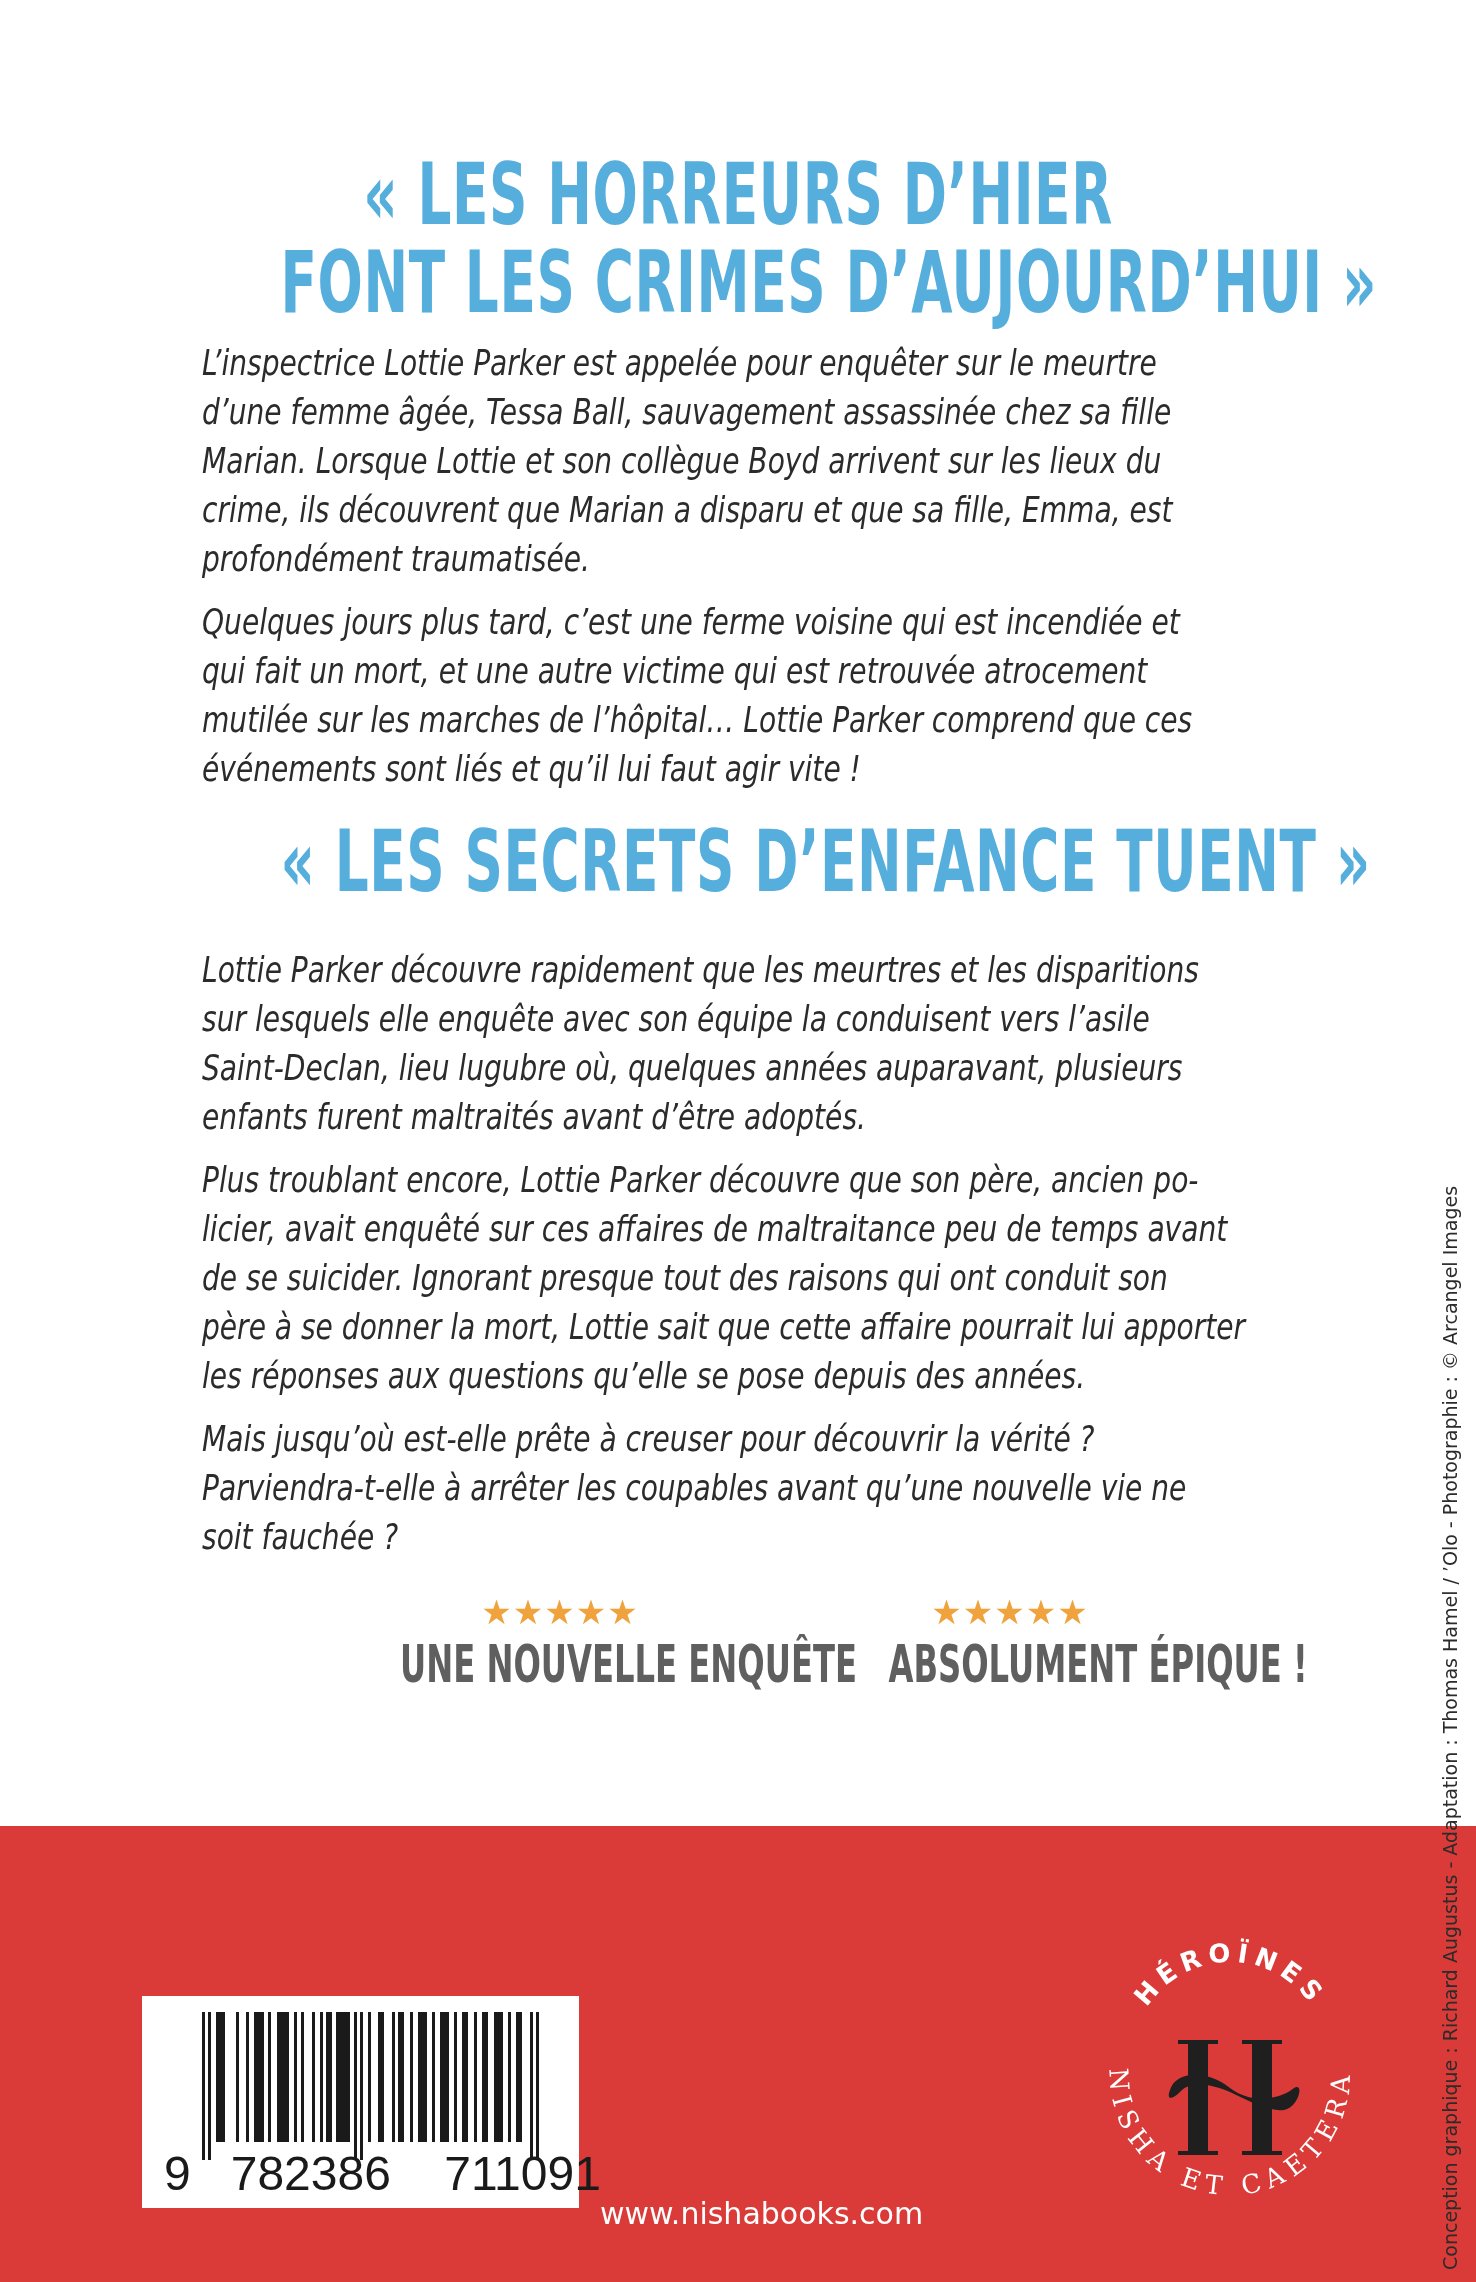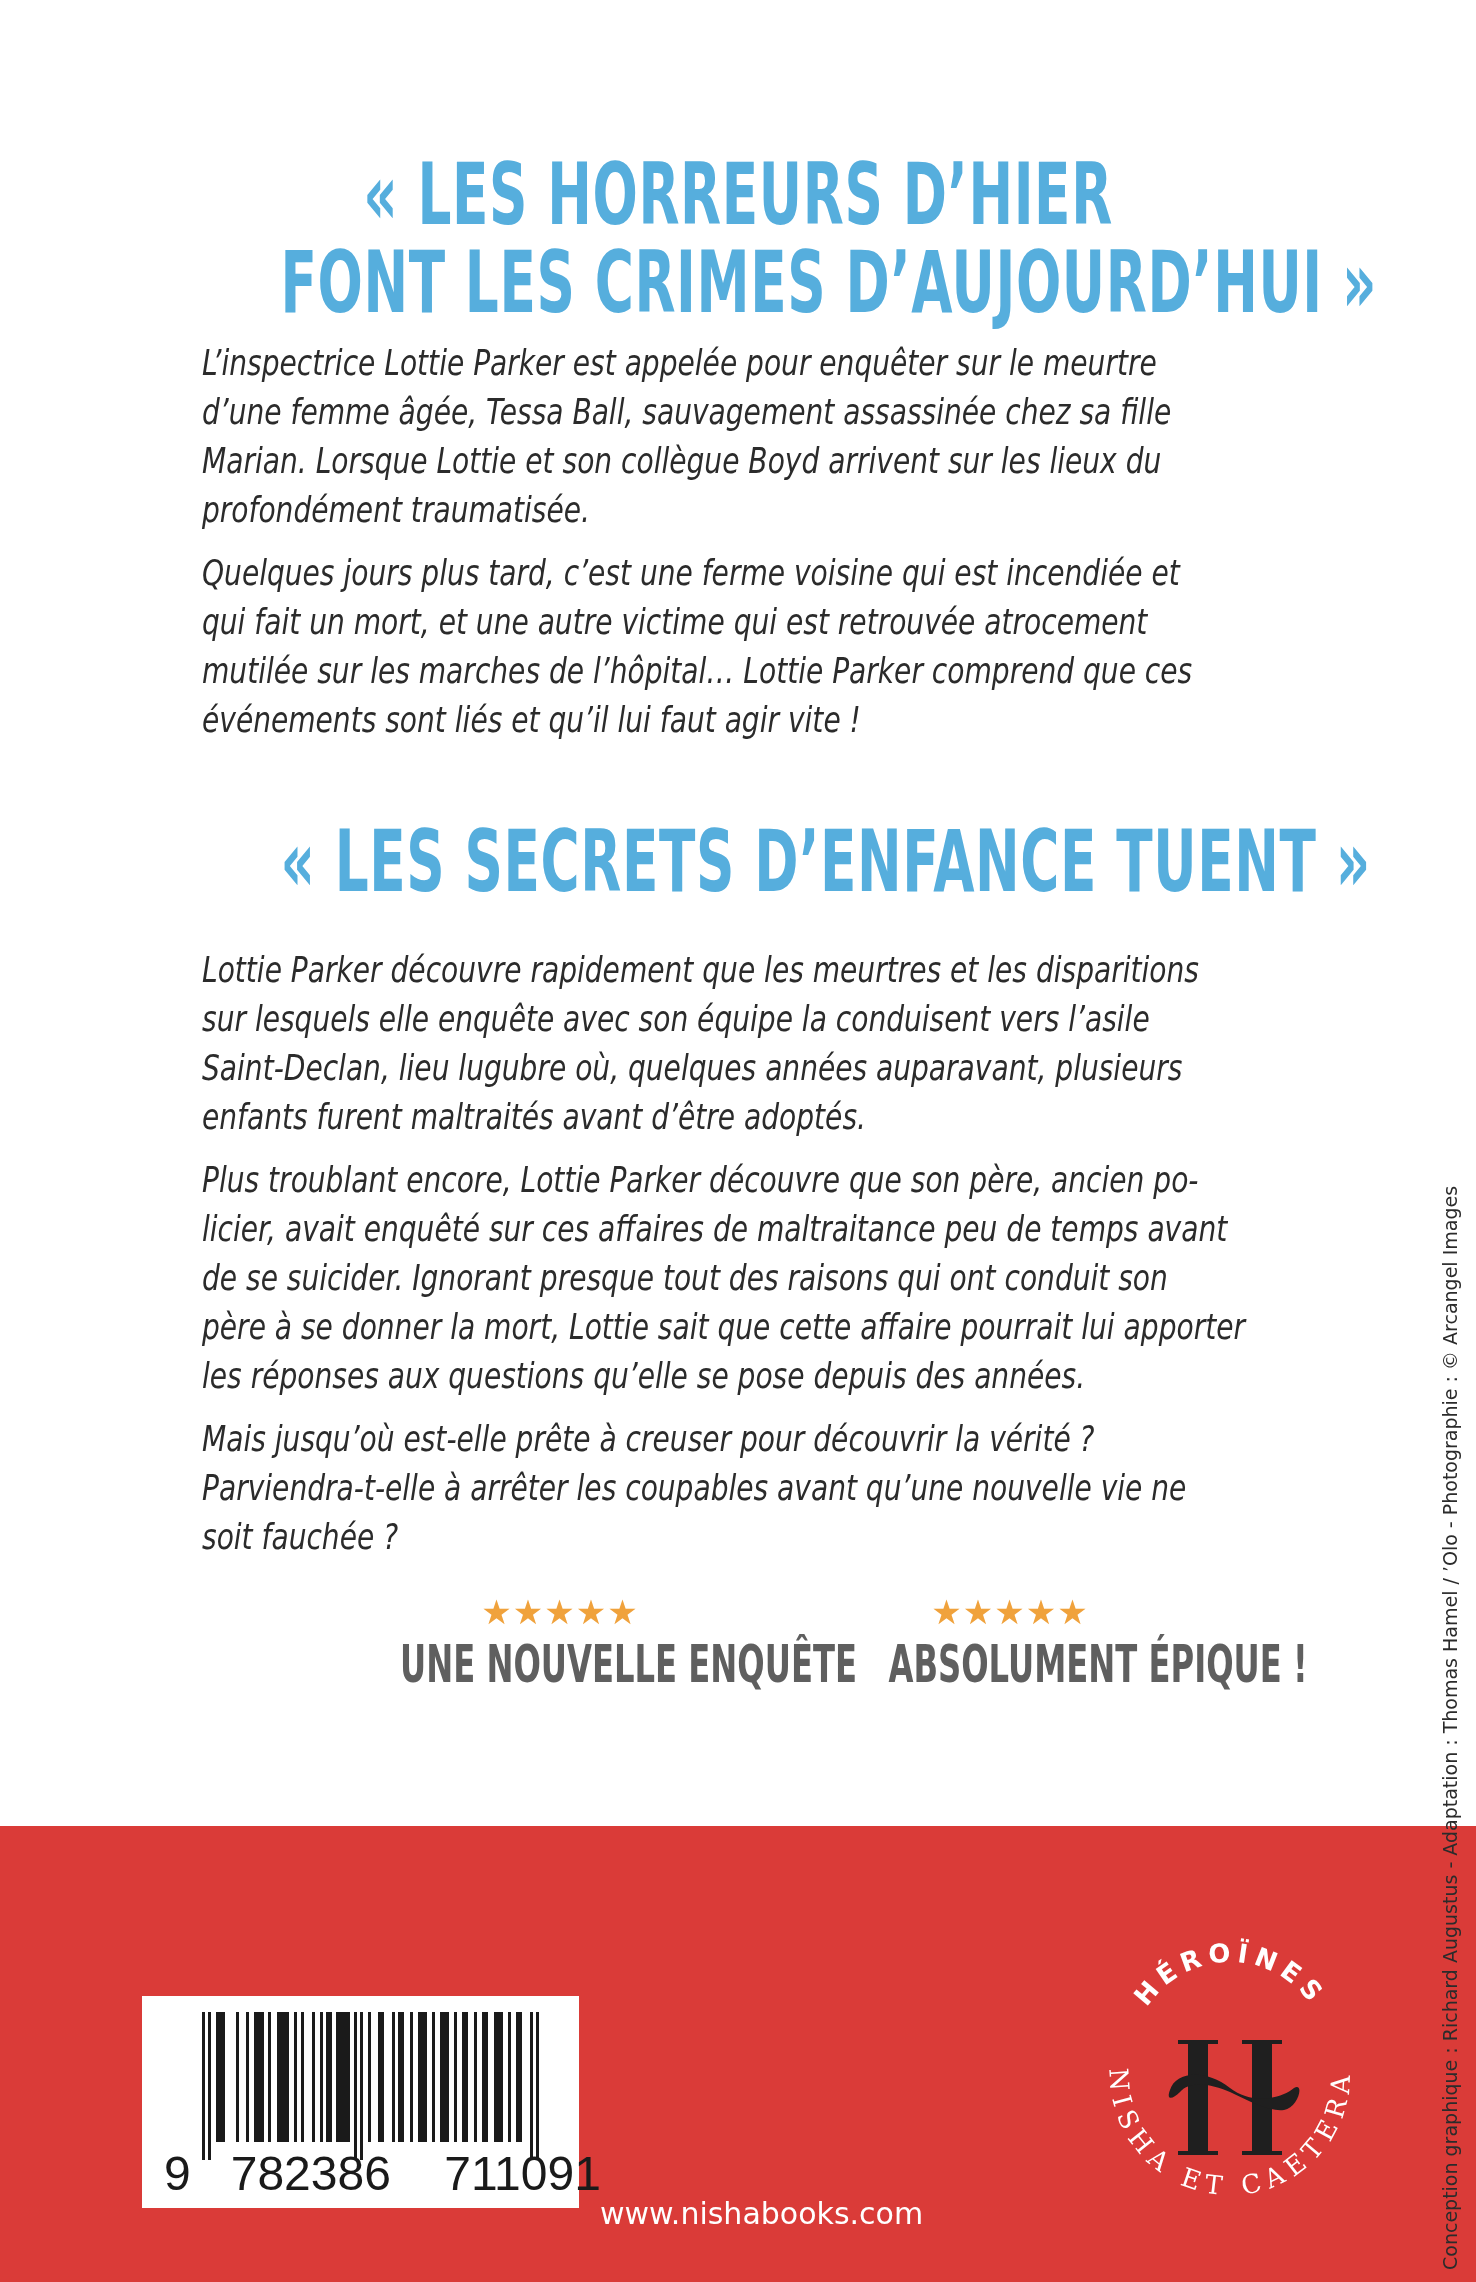--- a/index.html
+++ b/index.html
@@ -74,20 +74,21 @@
 <div id="headline-1" class="headline">
   <span class="line">« Les horreurs d’hier</span>
   <span class="line">font les crimes d’aujourd’hui »</span>
 </div>
 
 <div id="block-1" class="body-block">
   <div class="para">
     <span class="row"><span class="condensed">L’inspectrice Lottie Parker est appelée pour enquêter sur le meurtre</span></span>
     <span class="row"><span class="condensed">d’une femme âgée, Tessa Ball, sauvagement assassinée chez sa fille</span></span>
     <span class="row"><span class="condensed">Marian. Lorsque Lottie et son collègue Boyd arrivent sur les lieux du</span></span>
+    <span class="row"><span class="condensed">crime, ils découvrent que Marian a disparu et que sa fille, Emma, est</span></span>
     <span class="row"><span class="condensed">profondément traumatisée.</span></span>
   </div>
   <div class="para">
     <span class="row"><span class="condensed">Quelques jours plus tard, c’est une ferme voisine qui est incendiée et</span></span>
     <span class="row"><span class="condensed">qui fait un mort, et une autre victime qui est retrouvée atrocement</span></span>
     <span class="row"><span class="condensed">mutilée sur les marches de l’hôpital… Lottie Parker comprend que ces</span></span>
     <span class="row"><span class="condensed">événements sont liés et qu’il lui faut agir vite !</span></span>
   </div>
 </div>
 

